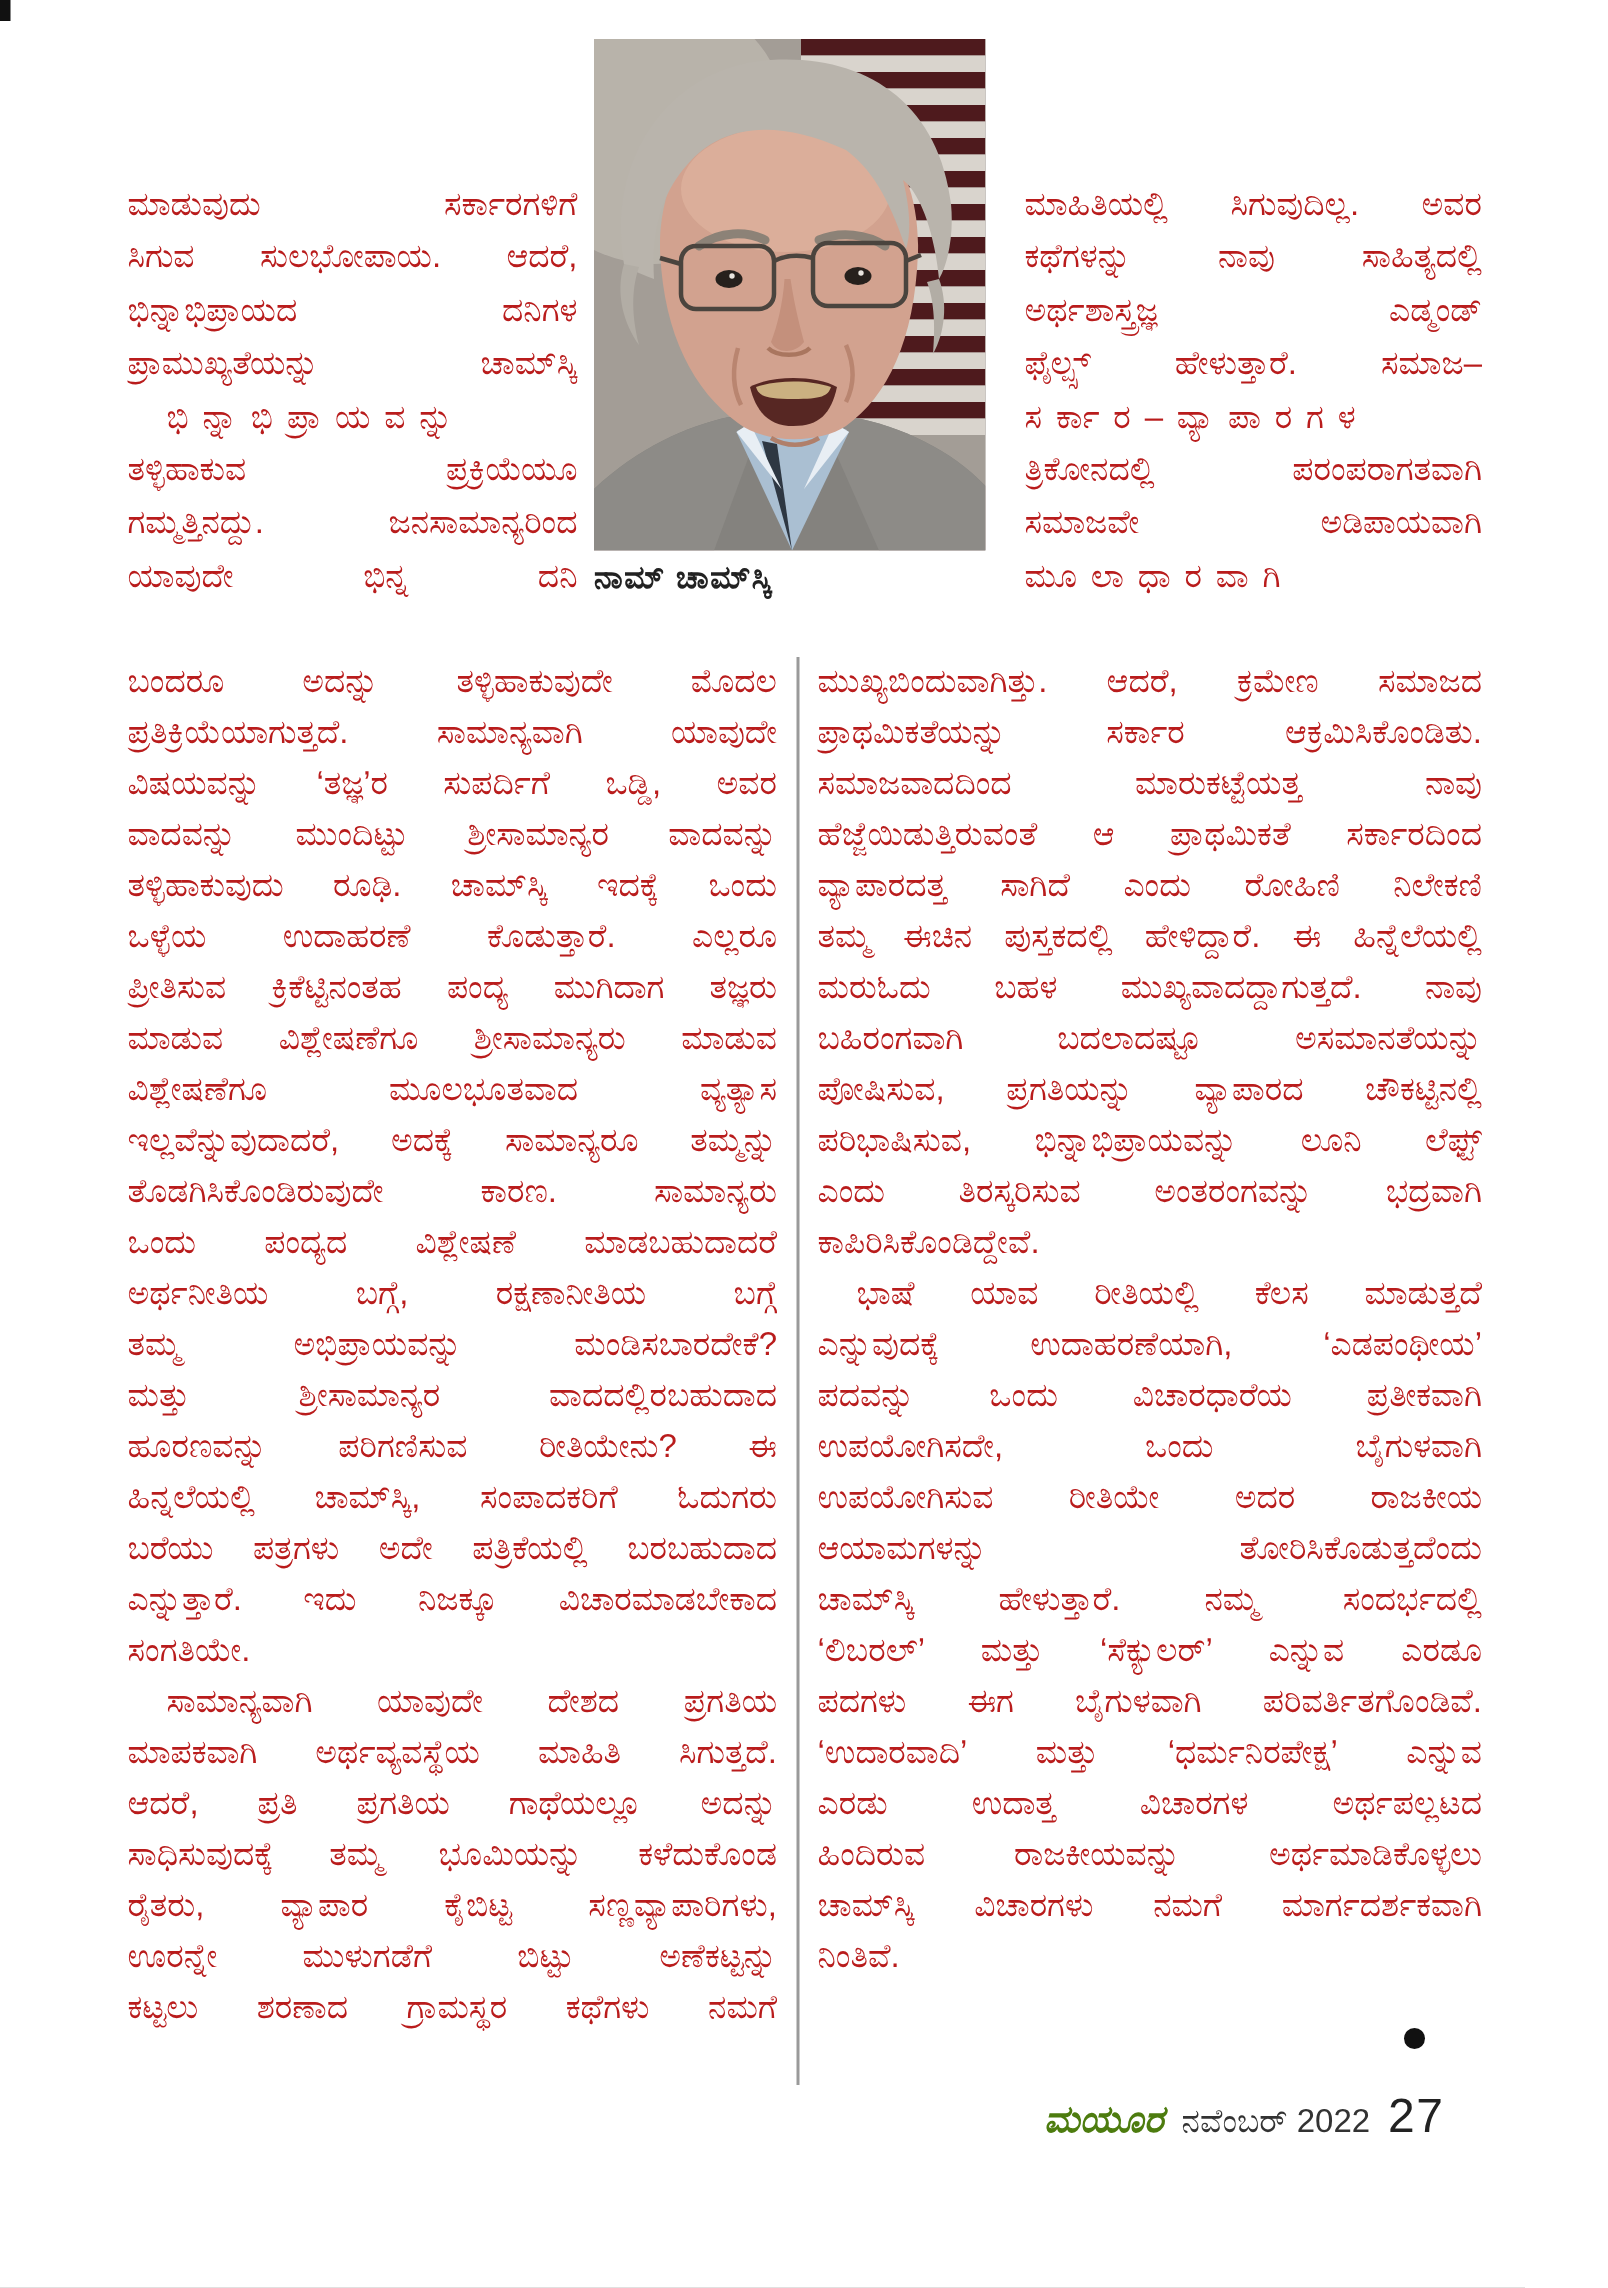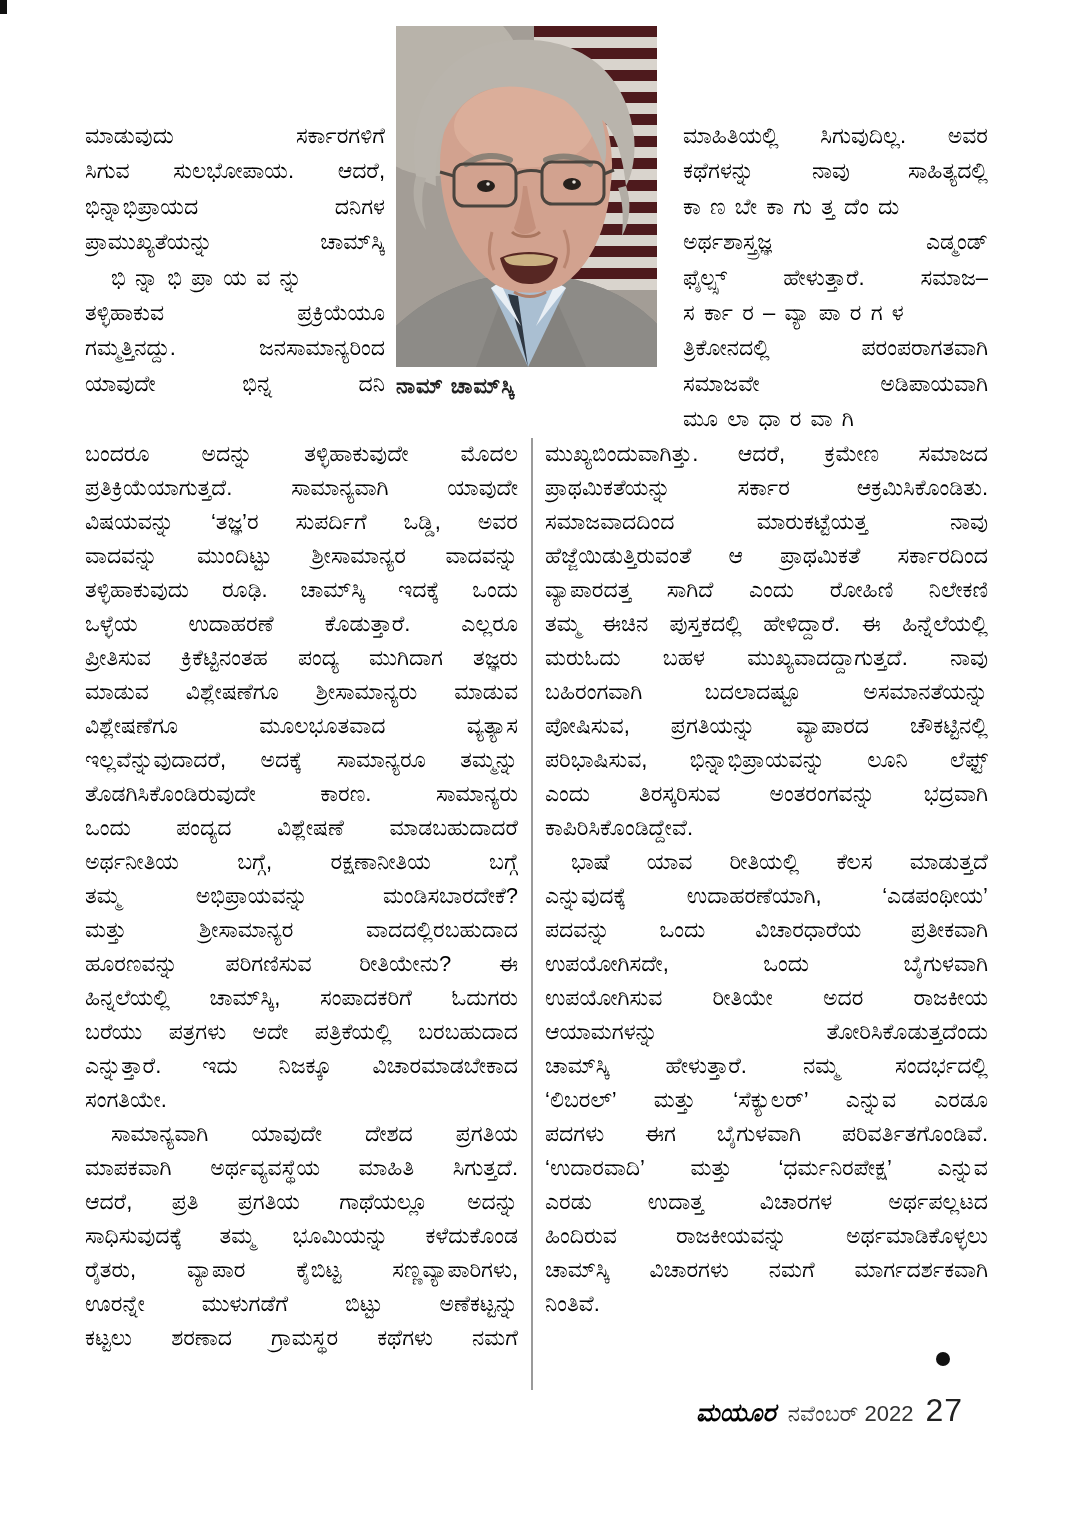--- a/index.html
+++ b/index.html
@@ -19,21 +19,21 @@
   }
   
   .photo-fig{position:absolute;left:396px;top:26px;width:261px;}
   .photo-frame{width:261px;height:341px;overflow:hidden;background:#9b958e;}
   .photo-caption{
     width:261px;text-align:left;margin-top:7px;
     font-weight:bold;font-size:21px;color:#222;
     letter-spacing:1px;
   }
   
-  .col{position:absolute;font-size:22px;color:#000000;}
+  .col{position:absolute;font-size:22px;color:#b91c1c;}
   .col-lt{left:85px; top:118px; width:300px;}
   .col-rt{left:683px;top:118px; width:305px;}
   .col-lb{left:85px; top:437px; width:433px;}
   .col-rb{left:545px;top:437px; width:443px;}
   .col-top .tline{height:35.4px;line-height:35.4px;}
   .col-bot .tline{height:34px;line-height:34px;}
   .tline{
     overflow:hidden;
     text-align:justify;
     text-align-last:justify;
@@ -161,21 +161,20 @@
       <div class="tline">ಭಿನ್ನಾಭಿಪ್ರಾಯದ ದನಿಗಳ</div>
       <div class="tline">ಪ್ರಾಮುಖ್ಯತೆಯನ್ನು ಚಾಮ್‌ಸ್ಕಿ</div>
       <div class="tline pind spread">ಭಿನ್ನಾಭಿಪ್ರಾಯವನ್ನು</div>
       <div class="tline">ತಳ್ಳಿಹಾಕುವ ಪ್ರಕ್ರಿಯೆಯೂ</div>
       <div class="tline">ಗಮ್ಮತ್ತಿನದ್ದು. ಜನಸಾಮಾನ್ಯರಿಂದ</div>
       <div class="tline">ಯಾವುದೇ ಭಿನ್ನ ದನಿ</div>
     </div>
   <div class="col col-top col-rt">
       <div class="tline">ಮಾಹಿತಿಯಲ್ಲಿ ಸಿಗುವುದಿಲ್ಲ. ಅವರ</div>
       <div class="tline">ಕಥೆಗಳನ್ನು ನಾವು ಸಾಹಿತ್ಯದಲ್ಲಿ</div>
-      <div class="tline spread">ಕಾಣಬೇಕಾಗುತ್ತದೆಂದು</div>
       <div class="tline">ಅರ್ಥಶಾಸ್ತ್ರಜ್ಞ ಎಡ್ಮಂಡ್</div>
       <div class="tline">ಫೈಲ್ಪ್ಸ್ ಹೇಳುತ್ತಾರೆ. ಸಮಾಜ–</div>
       <div class="tline spread">ಸರ್ಕಾರ–ವ್ಯಾಪಾರಗಳ</div>
       <div class="tline">ತ್ರಿಕೋನದಲ್ಲಿ ಪರಂಪರಾಗತವಾಗಿ</div>
       <div class="tline">ಸಮಾಜವೇ ಅಡಿಪಾಯವಾಗಿ</div>
       <div class="tline spread">ಮೂಲಾಧಾರವಾಗಿ</div>
     </div>
   <div class="col col-bot col-lb">
       <div class="tline">ಬಂದರೂ ಅದನ್ನು ತಳ್ಳಿಹಾಕುವುದೇ ಮೊದಲ</div>
       <div class="tline">ಪ್ರತಿಕ್ರಿಯೆಯಾಗುತ್ತದೆ. ಸಾಮಾನ್ಯವಾಗಿ ಯಾವುದೇ</div>
@@ -232,18 +231,18 @@
       <div class="tline">ಹಿಂದಿರುವ ರಾಜಕೀಯವನ್ನು ಅರ್ಥಮಾಡಿಕೊಳ್ಳಲು</div>
       <div class="tline">ಚಾಮ್‌ಸ್ಕಿ ವಿಚಾರಗಳು ನಮಗೆ ಮಾರ್ಗದರ್ಶಕವಾಗಿ</div>
       <div class="tline pend">ನಿಂತಿವೆ.</div>
     </div>
 
   <div class="divider"></div>
 
   <div class="end-mark"></div>
 
   <div class="footer">
-    <span class="mag" style="color: #000000;">ಮಯೂರ</span>
+    <span class="mag" style="color: #4d7c0f;">ಮಯೂರ</span>
     <span class="issue">ನವೆಂಬರ್ 2022</span>
     <span class="pageno">27</span>
   </div>
 
 </div>
 
 </body></html>

